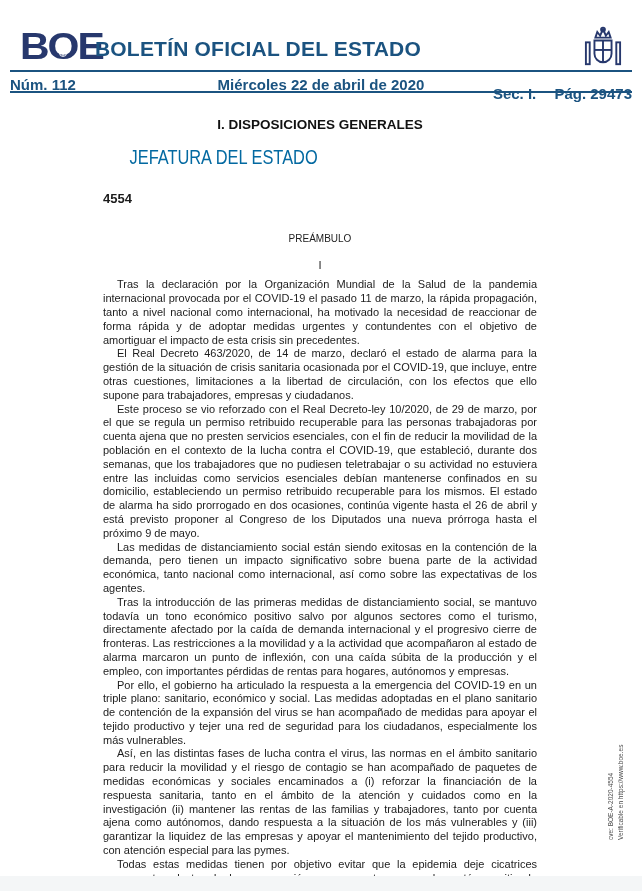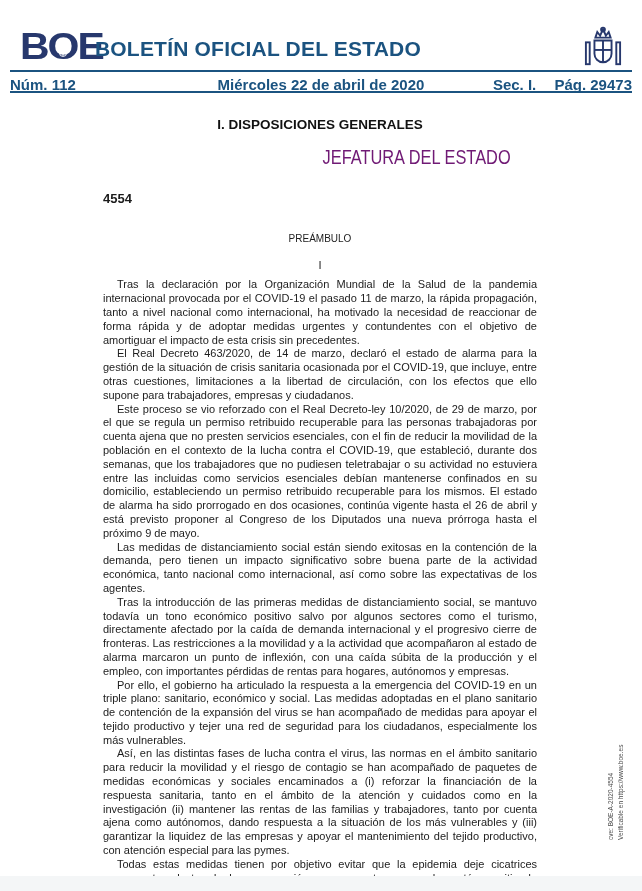--- a/index.html
+++ b/index.html
@@ -24,33 +24,33 @@
   .coat{position:absolute;right:20px;top:26px;}
   .rule{position:absolute;left:10px;right:10px;height:2px;background:#1b5380;}
   .rule-1{top:70px;}
   .rule-2{top:91px;}
   .info-row{
     position:absolute;left:10px;right:10px;top:76px;height:14px;
     font-size:15px;font-weight:bold;color:#1b5380;
   }
   .info-issue{position:absolute;left:0;top:0;}
   .info-date{position:absolute;left:0;width:100%;text-align:center;top:0;}
-  .info-right{position:absolute;right:0;top:0;}
+  .info-right{position:absolute;right:0;top:9px;}
   .info-right span{margin-left:14px;}
   
   .doc{
     position:absolute;left:103px;top:112px;width:434px;
     font-size:11px;line-height:13.8px;
   }
   .section-heading{
     text-align:center;font-weight:bold;font-size:13.5px;line-height:16px;
     margin:5px 0 0 0;color:#111;
   }
   .department{
-    text-align:right;margin-top:13px;font-size:21px;line-height:22px;color:#701a75;
+    text-align:left;margin-top:13px;font-size:21px;line-height:22px;color:#0369a1;
     font-weight:normal;
   }
   .department .condensed{display:inline-block;transform:scaleX(0.78);transform-origin:center;}
   .item{display:flex;margin-top:24px;}
   .item-number{font-weight:bold;font-size:13px;width:57px;flex:none;}
   .item-title{
     flex:1;font-style:italic;font-size:11.5px;line-height:15px;
     text-align:justify;
   }
   .preamble{text-align:center;margin-top:26px;font-size:10px;}

